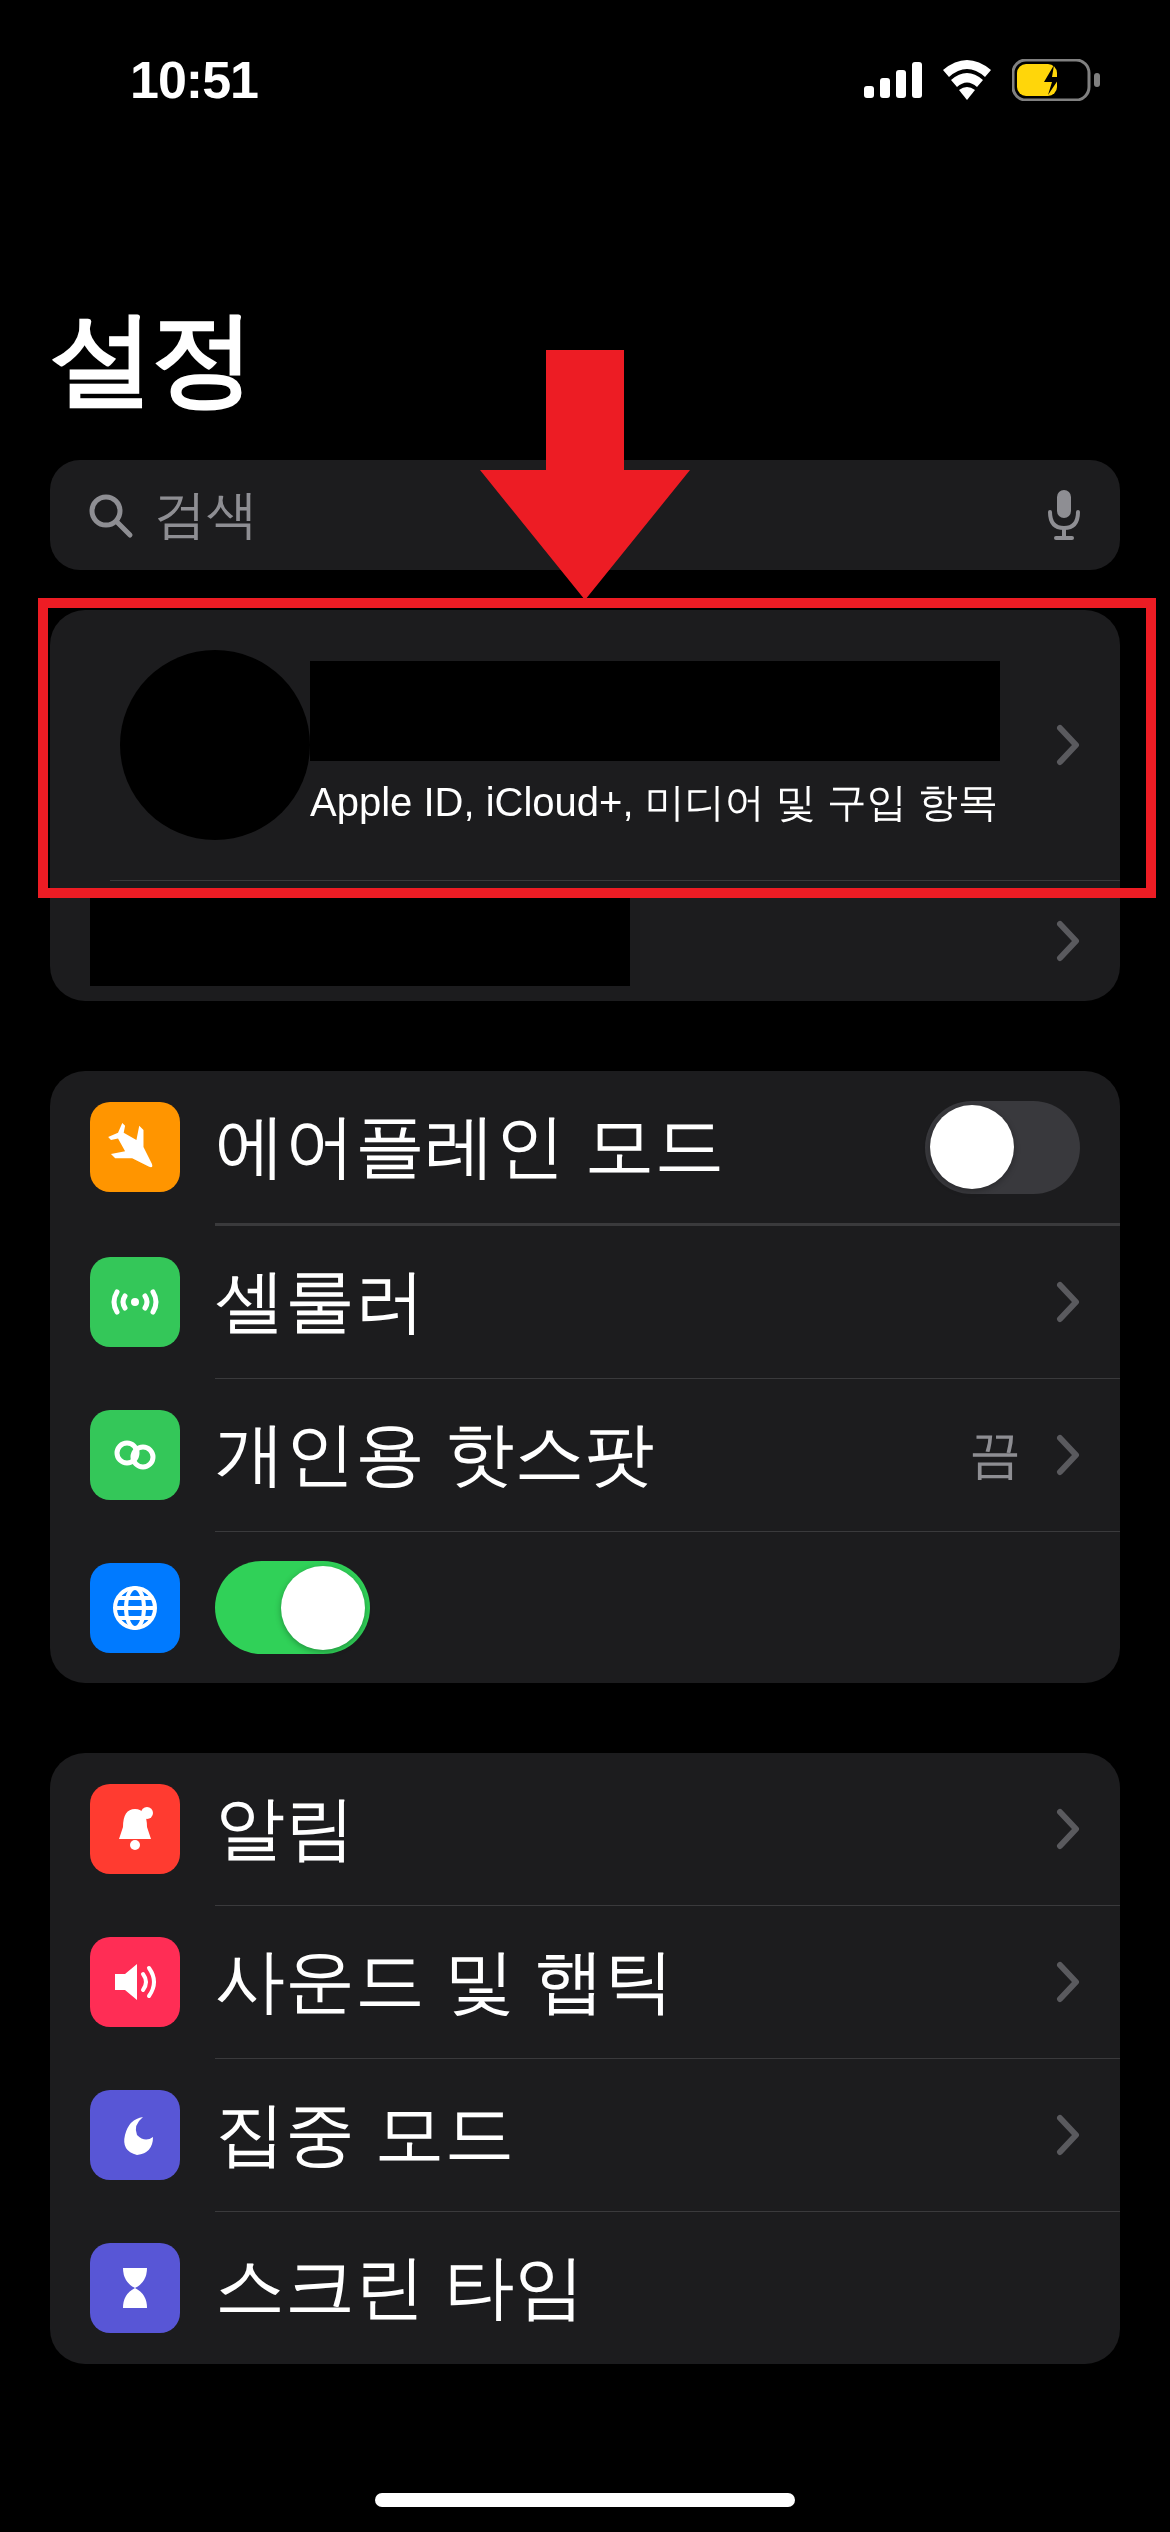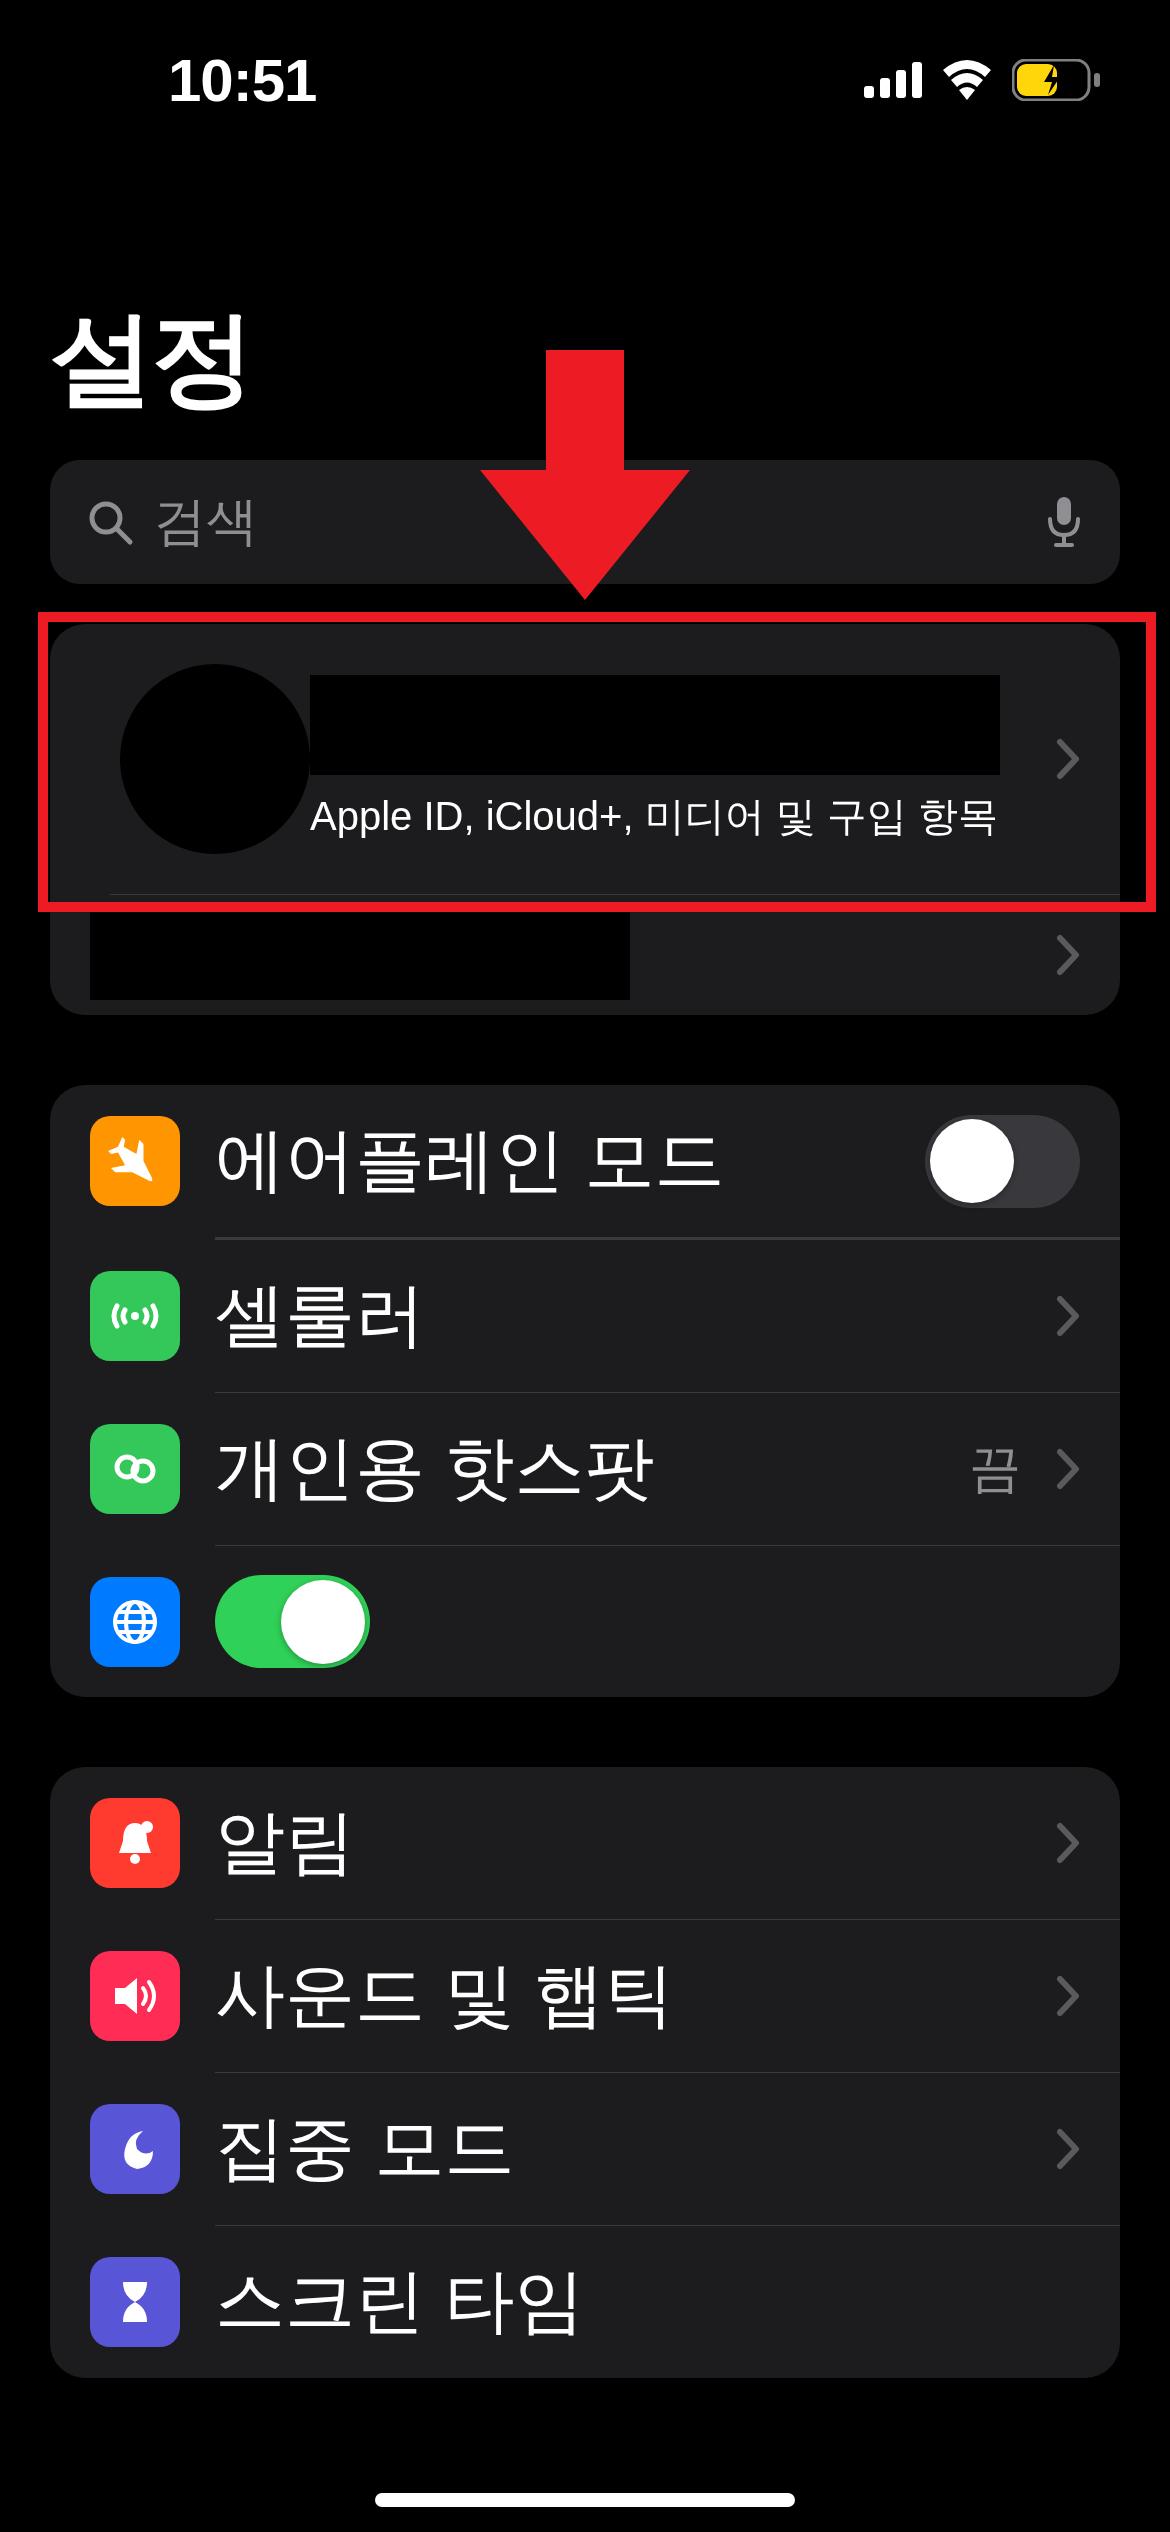--- a/index.html
+++ b/index.html
@@ -14,43 +14,43 @@
     }
     .status-bar {
       height: 130px;
       display: flex;
       justify-content: space-between;
       align-items: center;
       padding: 0 60px;
       padding-top: 30px;
     }
     .status-time {
-      font-size: 60px;
+      font-size: 52px;
       font-weight: 600;
       letter-spacing: -1px;
-      margin-left: 108px;
+      margin-left: 70px;
     }
     .status-icons {
       display: flex;
       align-items: center;
       gap: 18px;
       margin-right: 10px;
     }
     .page-title {
       font-size: 104px;
       font-weight: 700;
       letter-spacing: -3px;
       padding: 160px 50px 30px 50px;
       font-family: Liberation Mono, monospace;
     }
     .search-bar {
       margin: 0 50px 40px 50px;
       background: #1c1c1e;
       border-radius: 30px;
-      height: 124px;
+      height: 110px;
       display: flex;
       align-items: center;
       padding: 0 36px;
       gap: 20px;
     }
     .search-bar .search-text {
       flex: 1;
       font-size: 52px;
       color: #8e8e93;
     }

